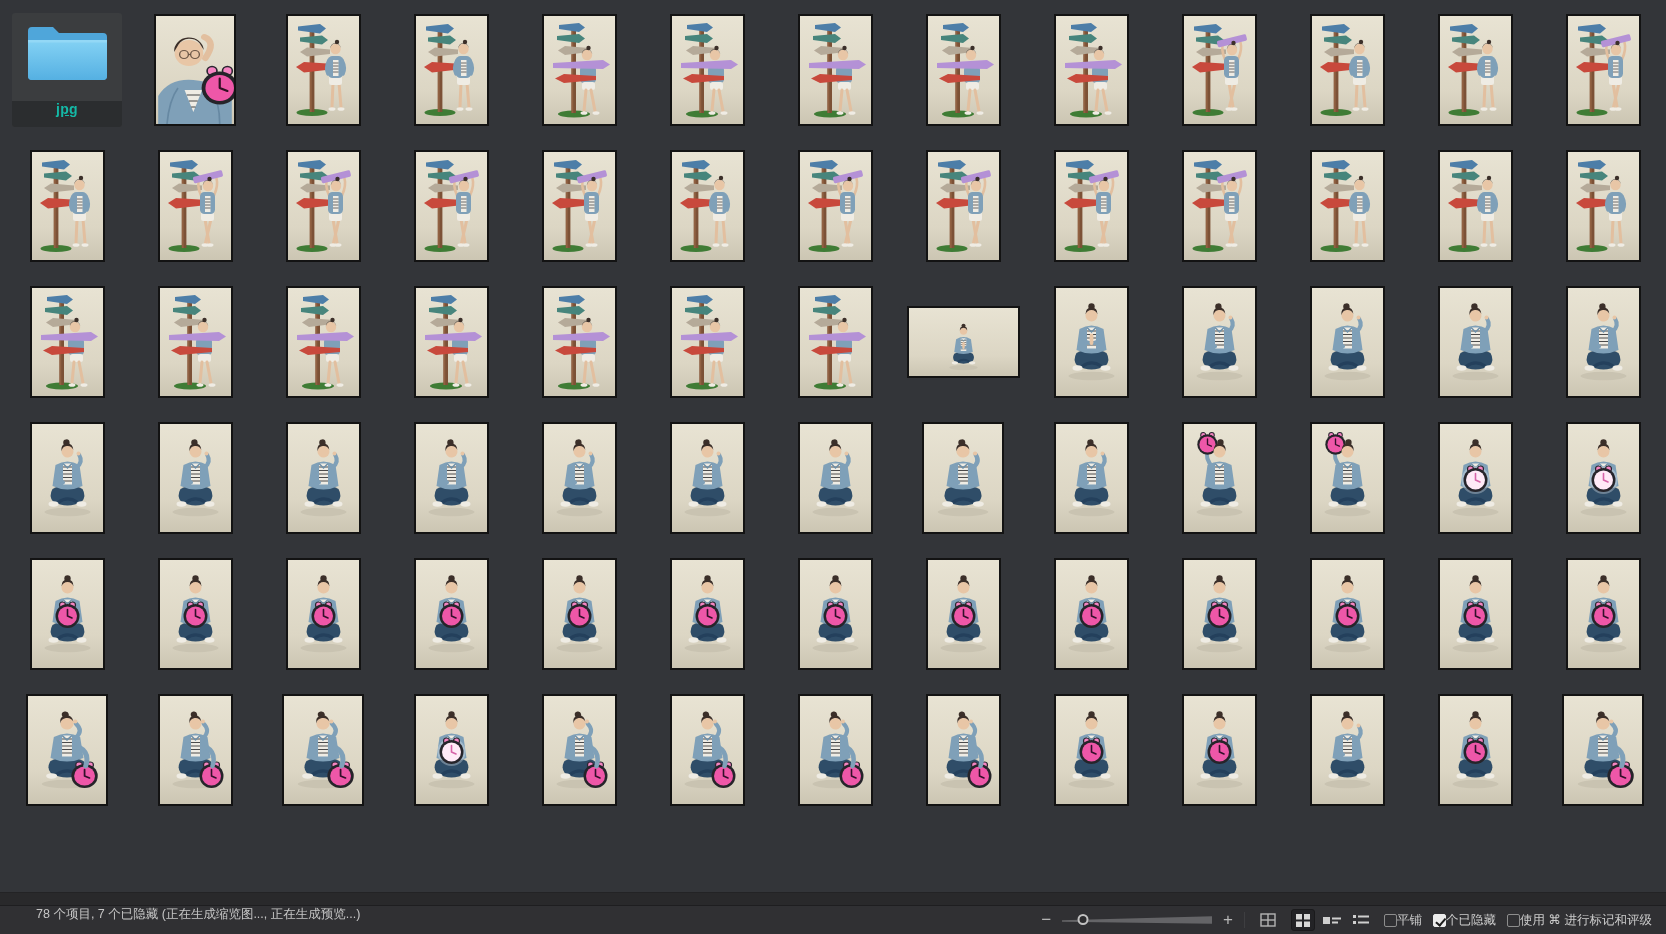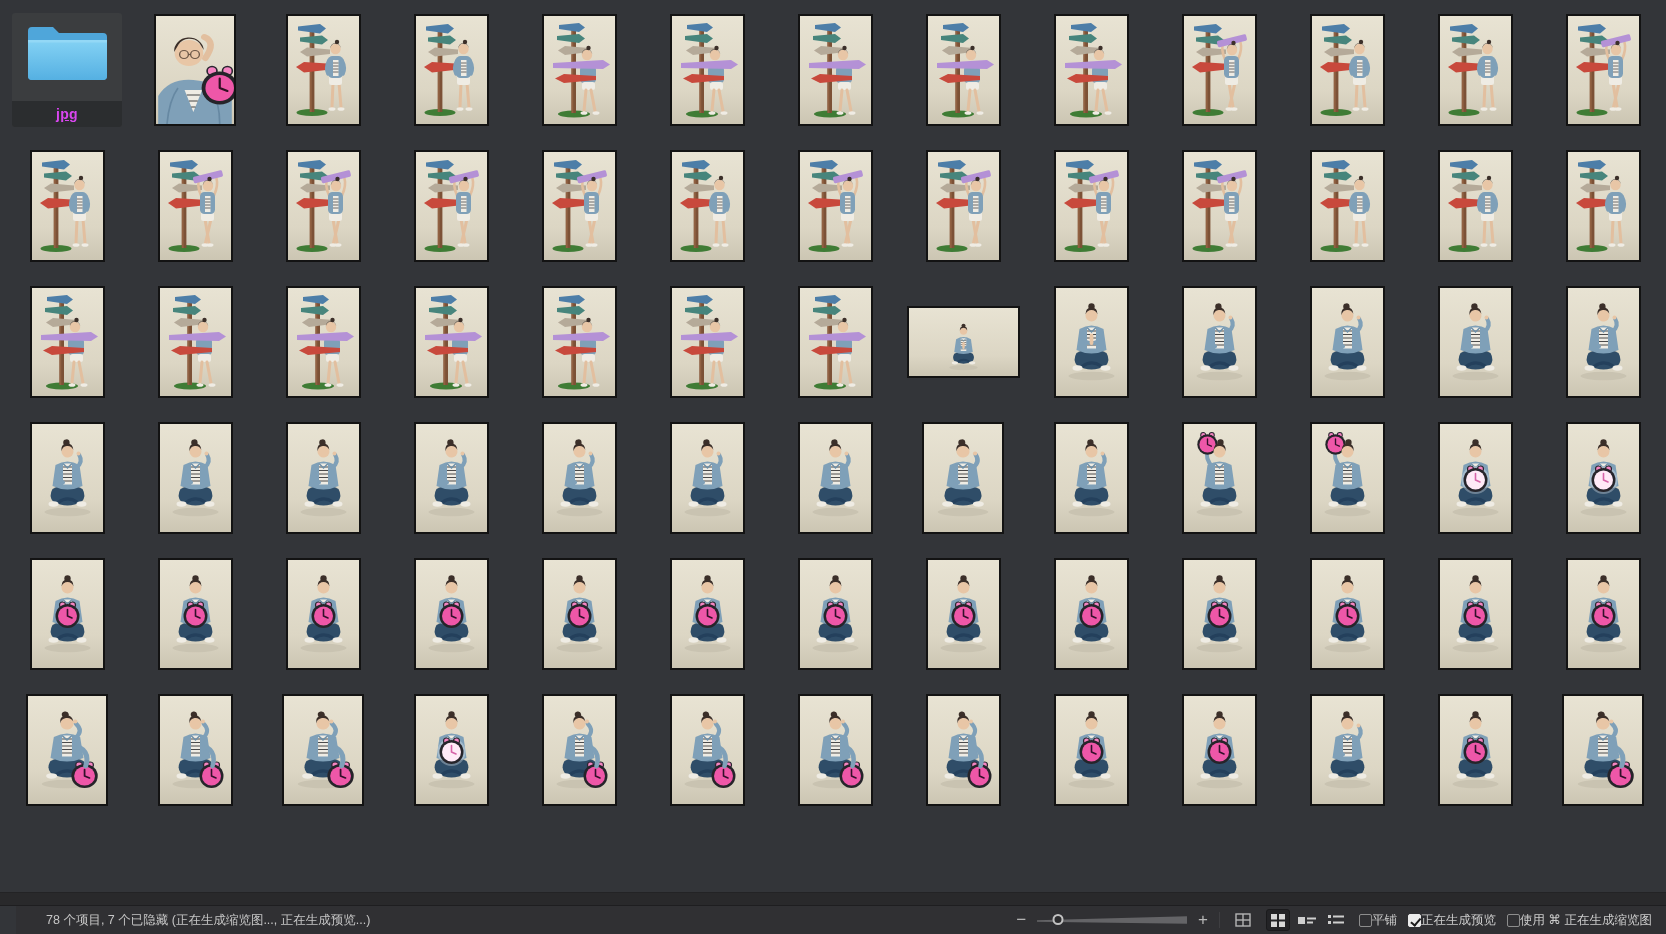--- a/index.html
+++ b/index.html
@@ -30,32 +30,32 @@
   .thumb svg{display:block;}
   
   .folder-tile{
     width:110px;height:114px;background:#3b3d3f;border-radius:3px;
     position:relative;display:flex;justify-content:center;align-items:flex-start;
     padding-top:9px;box-sizing:border-box;
   }
   .folder-label{
     position:absolute;left:0;right:0;bottom:0;height:26px;
     background:#2b2d2f;border-radius:0 0 3px 3px;
-    display:flex;align-items:center;justify-content:center;
-    color:#d946ef;font-size:14px;font-weight:700;letter-spacing:.3px;text-decoration:underline;
+    display:flex;align-items:flex-start;justify-content:center;
+    color:#14b8a6;font-size:14px;font-weight:700;letter-spacing:.3px;text-decoration:underline;
   }
   
   .scroll-strip{
     position:absolute;left:0;right:0;bottom:28px;height:12px;
     background:#29292b;border-top:1px solid #232325;border-bottom:1px solid #1e1e20;
   }
   .bottombar{
-    position:absolute;left:16px;right:0;bottom:0;height:28px;
-    background:#303033;display:flex;align-items:center;
-    color:#c8c8c8;font-size:12.5px;
+    position:absolute;left:0;right:0;bottom:0;height:28px;
+    background:#303033;display:flex;
+    color:#c8c8c8;font-size:12.5px;padding-left:6px;
   }
   .status-left{flex:1;padding-left:30px;white-space:nowrap;color:#c6c6c6;}
   .controls{display:flex;align-items:center;gap:11px;padding-right:14px;}
   .zoomglyph{
     color:#b8b8b8;font-size:17px;line-height:1;user-select:none;cursor:default;
     display:inline-block;transform:translateY(-1px);
   }
   .slider{position:relative;width:150px;height:14px;}
   .slider .wedge{position:absolute;left:0;top:1px;width:150px;height:12px;}
   .knob{
@@ -906,20 +906,20 @@
         </svg>
       </button>
     </div>
 
     <label class="chk">
       <span class="box"></span>
       <span class="chklabel">平铺</span>
     </label>
     <label class="chk checked">
       <span class="box"></span>
-      <span class="chklabel">正在生成预览</span>
+      <span class="chklabel">个已隐藏</span>
     </label>
     <label class="chk">
       <span class="box"></span>
-      <span class="chklabel">使用 ⌘ 正在生成缩览图</span>
+      <span class="chklabel">使用 ⌘ 进行标记和评级</span>
     </label>
   </div>
 </div>
 
 </body></html>

